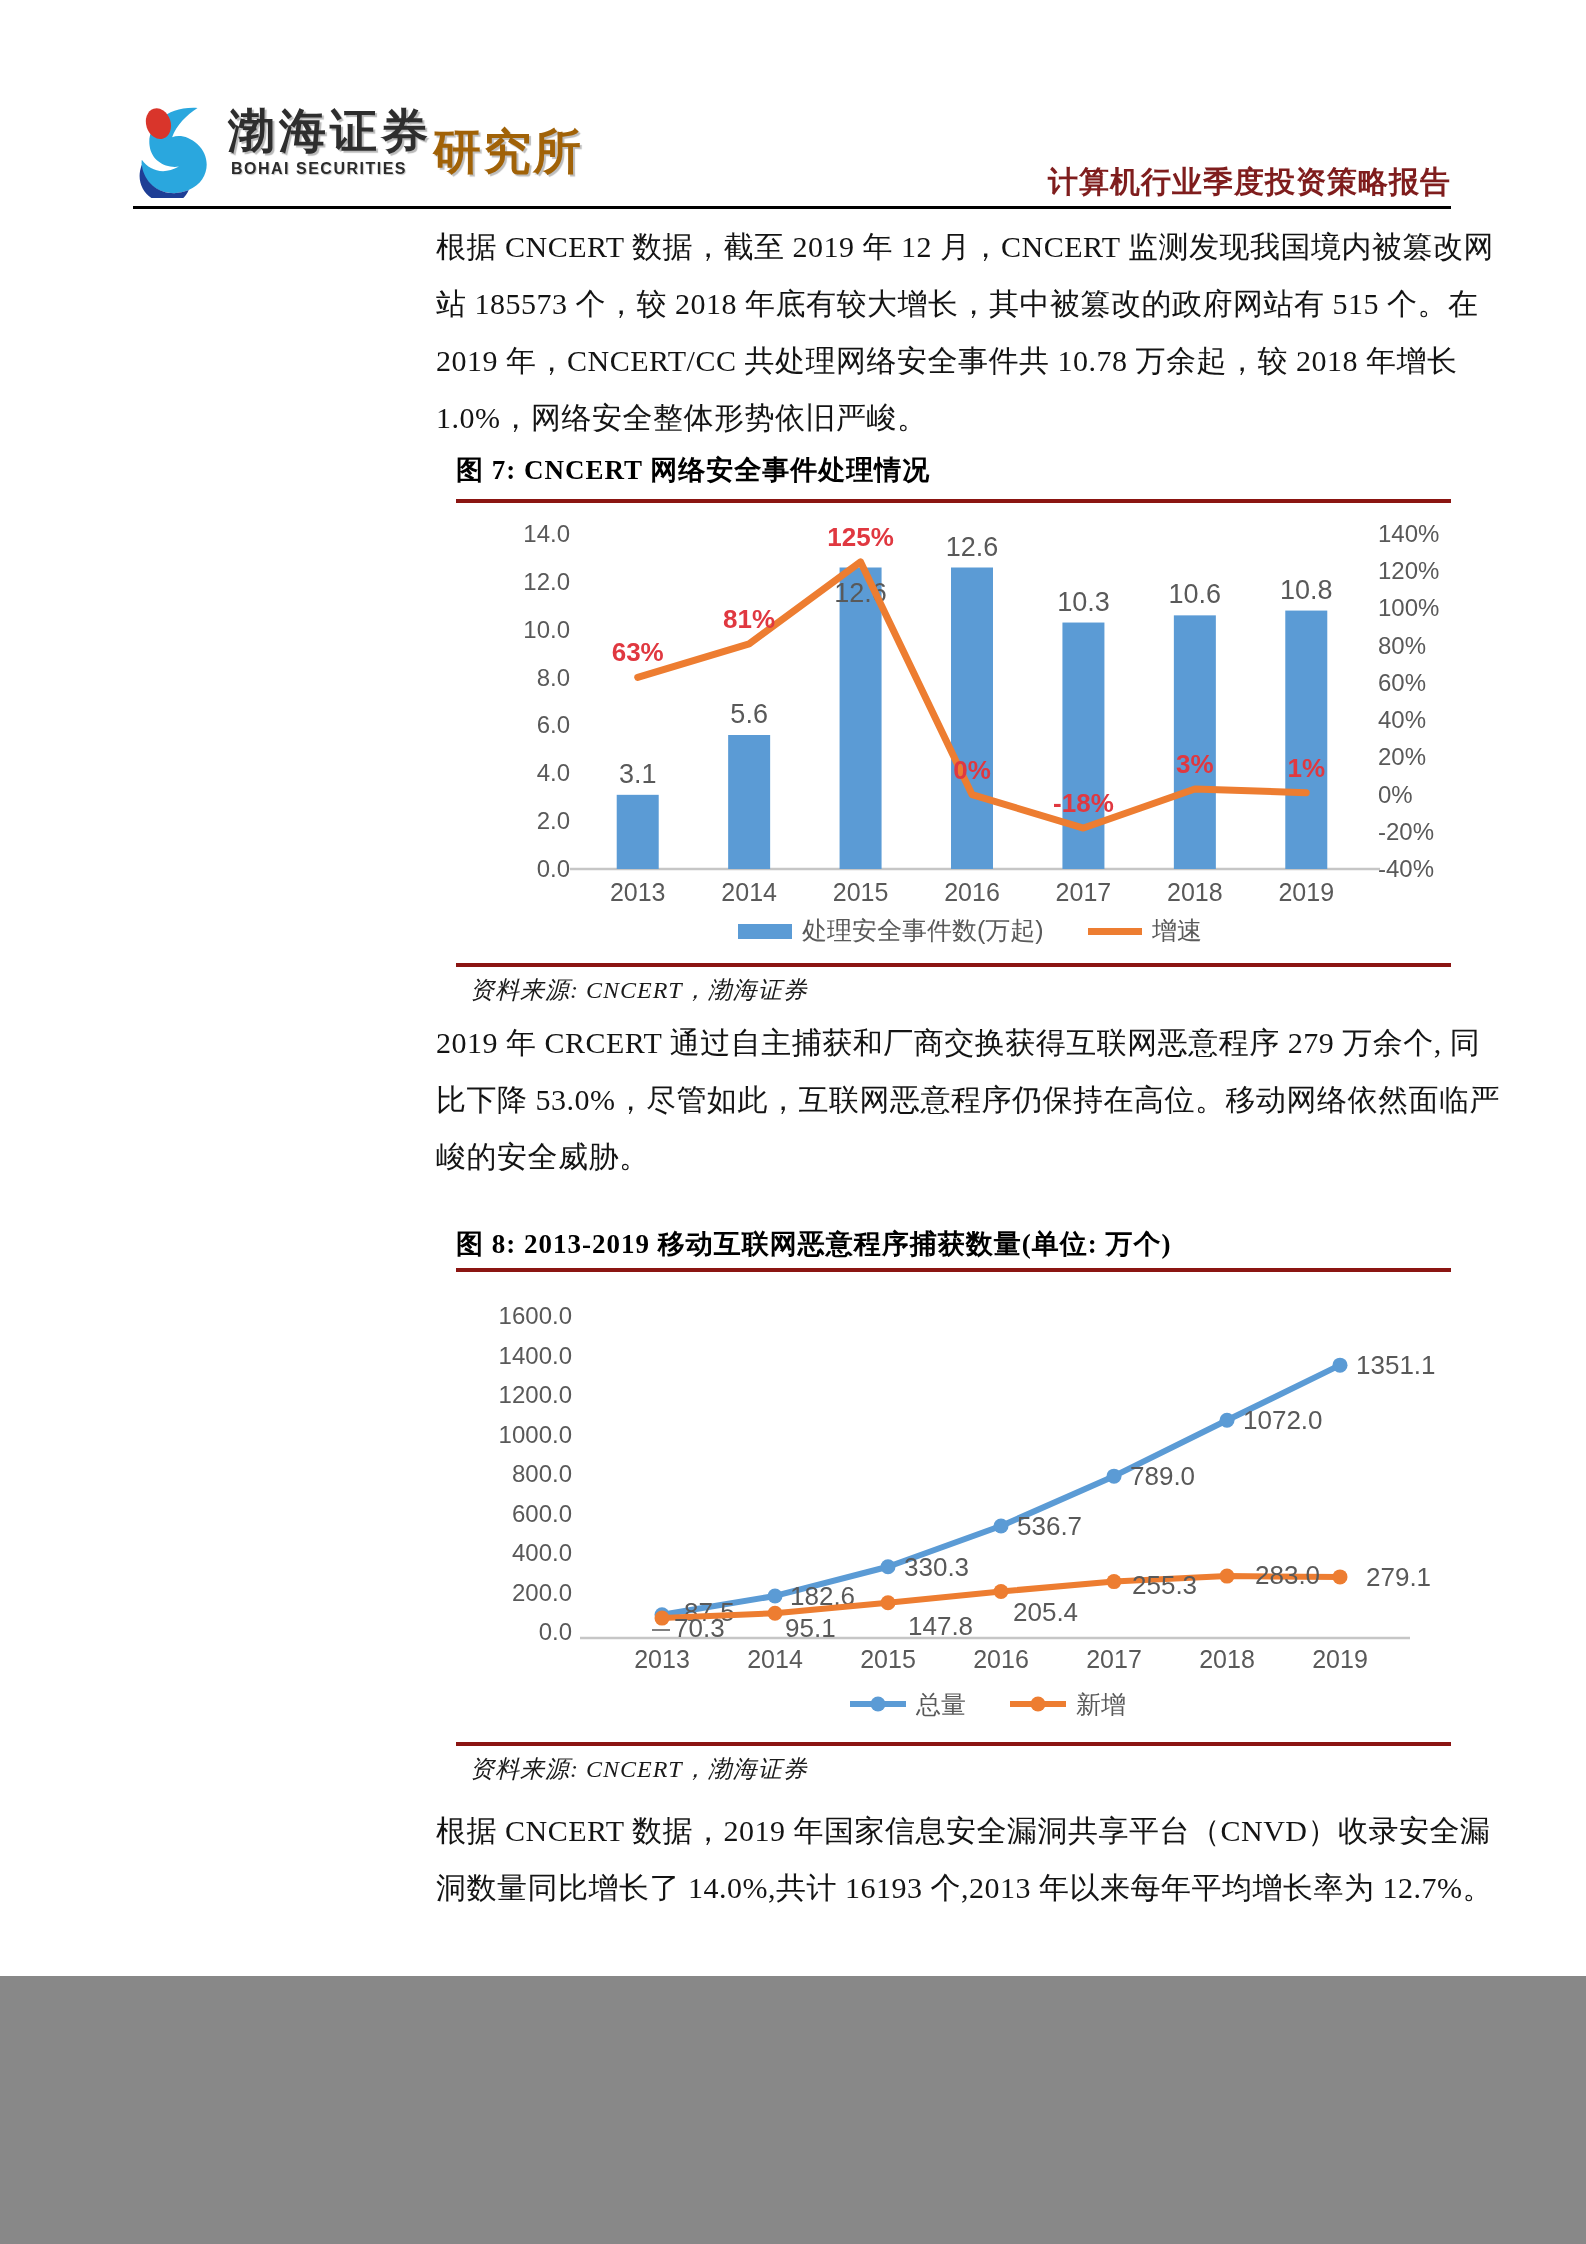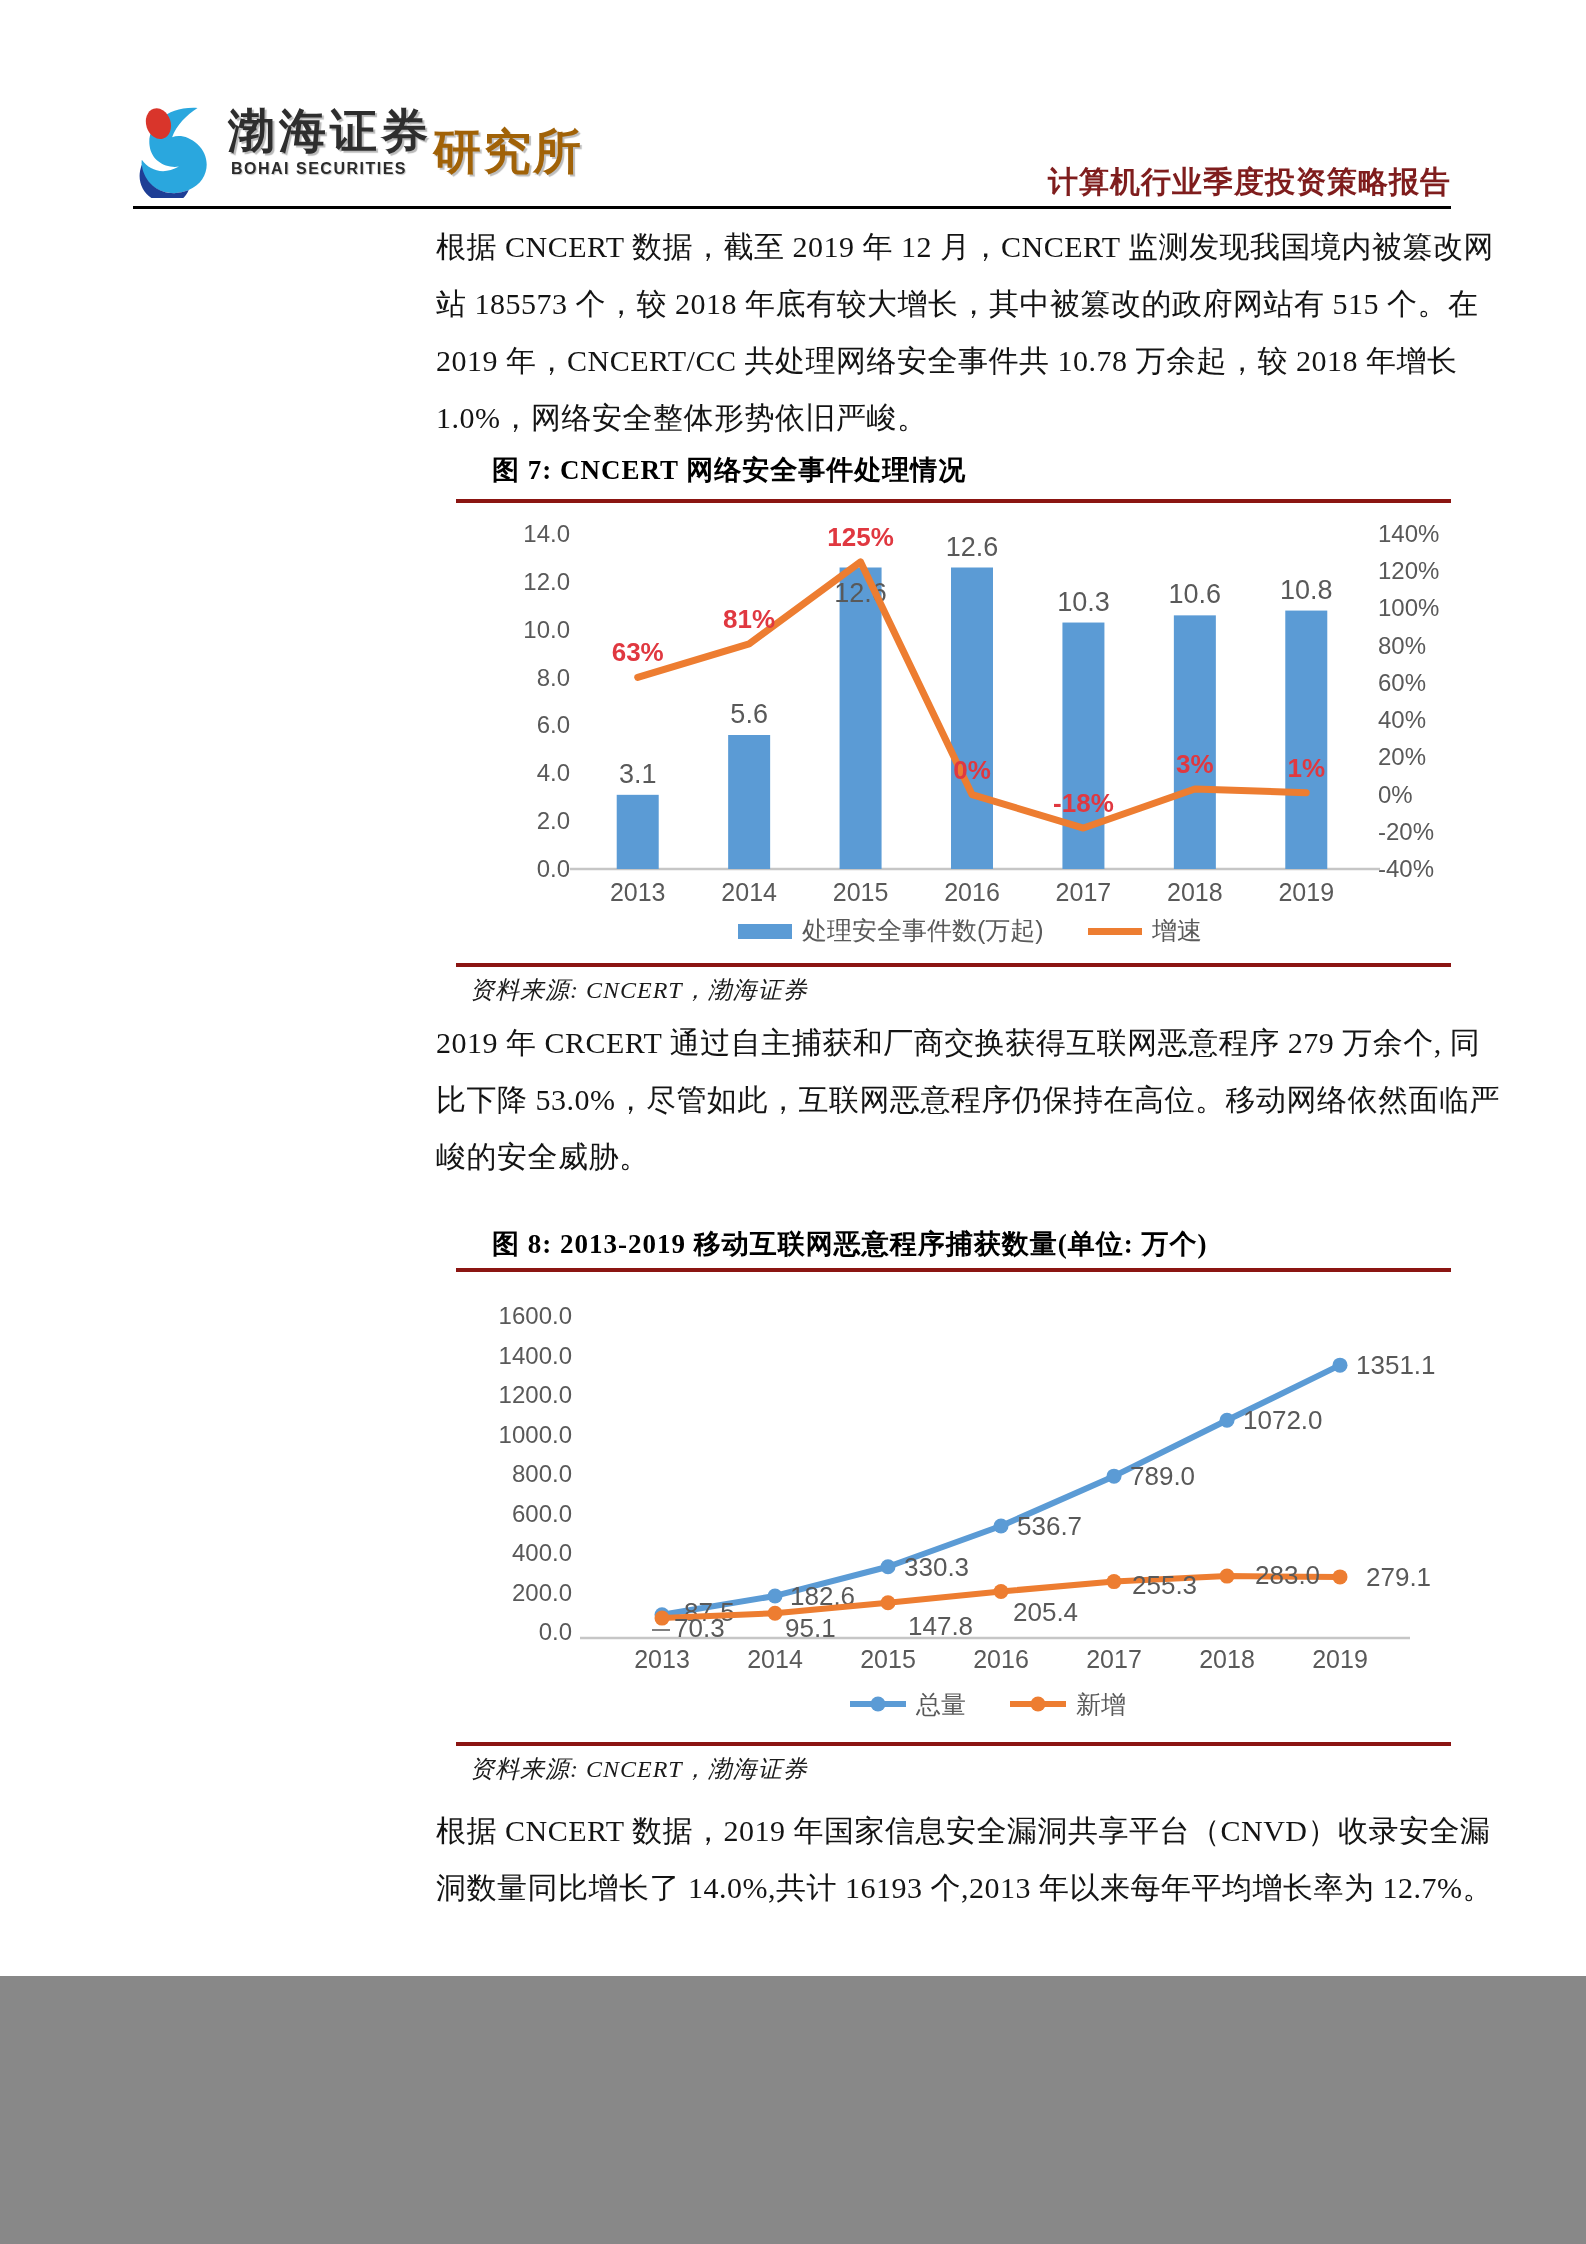--- a/index.html
+++ b/index.html
@@ -20,21 +20,21 @@
     font-family:"Liberation Sans",sans-serif;color:#a16207;letter-spacing:2px;white-space:nowrap;
     text-shadow:2px 2px 1px #bdbdbd;}
   .report-title{position:absolute;right:135px;top:162px;font-size:30px;font-weight:700;
     font-family:"Liberation Sans",sans-serif;color:#7f1d1d;letter-spacing:1px;white-space:nowrap;}
   .header-rule{position:absolute;left:133px;top:206px;width:1318px;height:3px;background:#000;}
   
   .para{position:absolute;left:436px;width:1000px;}
   .para .line{height:57px;font-size:30px;line-height:57px;white-space:nowrap;letter-spacing:0.5px;}
   
   .fig-caption{position:absolute;left:456px;font-size:27px;font-weight:700;
-    font-family:"Liberation Serif",serif;letter-spacing:1px;white-space:nowrap;color:#000;margin-left:36px;}
+    font-family:"Liberation Serif",serif;letter-spacing:1px;white-space:nowrap;color:#000;}
   .fig-rule{position:absolute;left:456px;width:995px;height:4px;background:#8B1512;}
   .chart-box{position:absolute;left:470px;width:1010px;}
   .fig-source{position:absolute;left:470px;font-size:24px;font-style:italic;color:#1a1a1a;
     white-space:nowrap;letter-spacing:1px;}
   
   .footer-disclaimer{position:absolute;left:215px;top:2072px;font-size:27px;font-weight:700;
     letter-spacing:1px;white-space:nowrap;color:#1d4ed8;}
   .footer-page{position:absolute;right:211px;top:2074px;font-size:26px;color:#000;white-space:nowrap;margin-left:17px;}
   svg text{font-family:"Liberation Sans",sans-serif;}
 </style>

